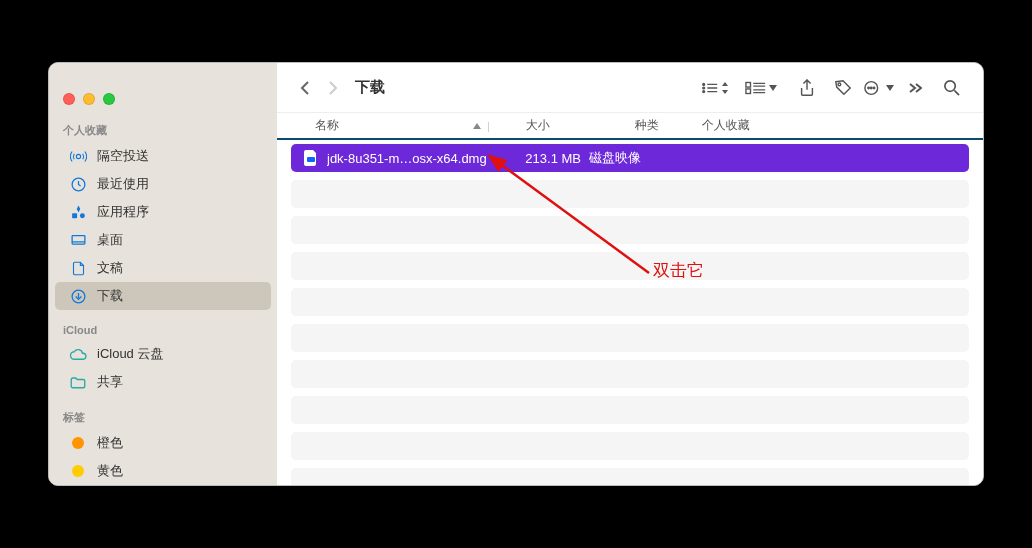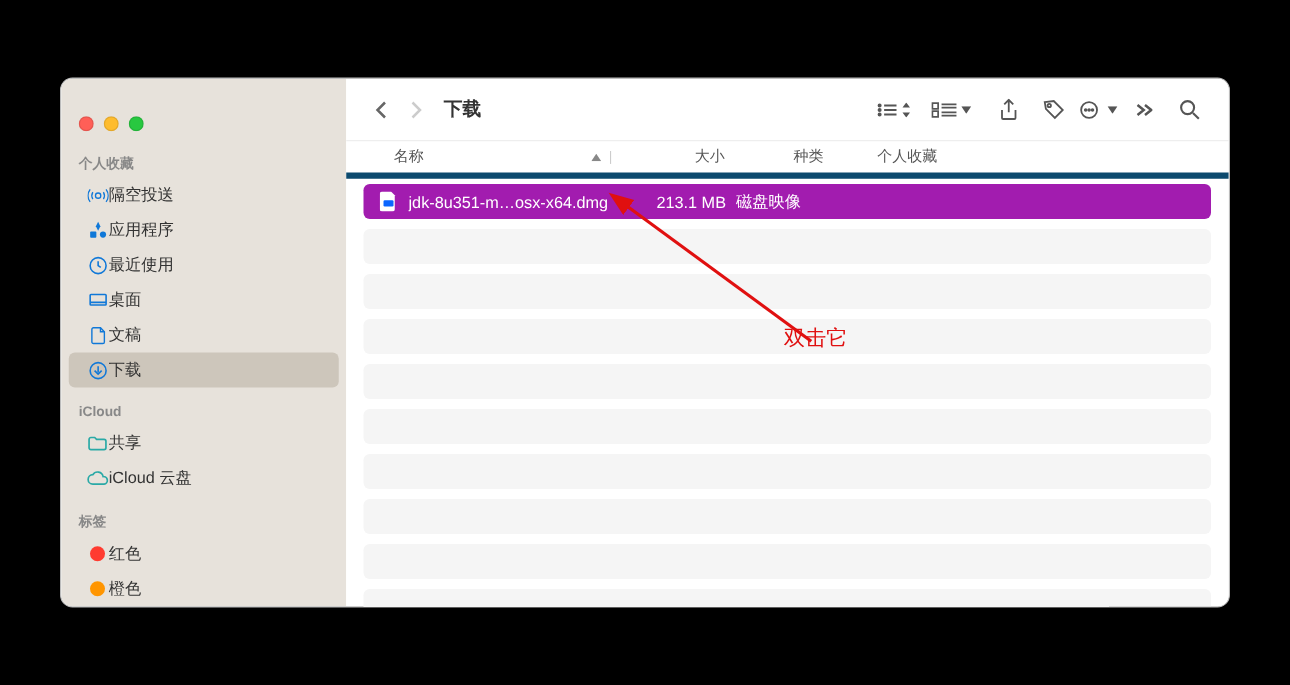--- a/index.html
+++ b/index.html
@@ -47,20 +47,21 @@
     .tl-green { background: #28c840; border: 0.5px solid rgba(0,0,0,0.1); }
     .sidebar-section-label {
       font-size: 11px;
       color: #888;
       font-weight: 600;
       padding: 4px 14px 4px 14px;
     }
     .sidebar-item {
       display: flex;
       align-items: center;
+      gap: 10px;
       padding: 5px 14px;
       color: #333;
       cursor: default;
       border-radius: 5px;
       margin: 0 6px;
     }
     .sidebar-item.active {
       background: #cdc6bb;
     }
     .side-icon {
@@ -115,44 +116,44 @@
       color: #555;
       cursor: default;
       gap: 2px;
     }
     .columns-header {
       display: flex;
       align-items: center;
       padding: 4px 0 4px 38px;
       font-size: 12px;
       color: #555;
-      border-bottom: 5px solid #0c4a6e;
+      border-bottom: 2px solid #0c4a6e;
     }
     .col-name { width: 172px; display: flex; align-items: center; gap: 4px; }
-    .col-size { width: 96px; text-align: right; padding-right: 12px; }
+    .col-size { width: 96px; text-align: center; padding-right: 12px; }
     .col-kind { width: 110px; text-align: center; }
     .col-date { flex: 1; }
     .col-sep { color: #ccc; font-size: 11px; margin-right: 6px; }
     .list-area {
       flex: 1;
       overflow-y: auto;
       padding: 4px 14px 14px 14px;
     }
     .list-row {
       display: flex;
       align-items: center;
       height: 28px;
       border-radius: 5px;
       margin-bottom: 8px;
     }
     .list-row.stripe {
       background: #f5f5f5;
     }
     .list-row.selected {
-      background: #a21caf;
+      background: #6d28d9;
       color: #fff;
     }
     .row-inner {
       display: flex;
       align-items: center;
       width: 100%;
       padding-left: 12px;
     }
     .file-icon {
       width: 16px;
@@ -198,40 +199,40 @@
             <path d="M6 16a8 8 0 0 1 0-8"></path>
             <path d="M18 8a8 8 0 0 1 0 8"></path>
             <path d="M3 19a12 12 0 0 1 0-14"></path>
             <path d="M21 5a12 12 0 0 1 0 14"></path>
           </svg>
       </span>
       <span>隔空投送</span>
     </div>
     <div class="sidebar-item">
       <span class="side-icon">
+        <svg width="17" height="17" viewBox="0 0 24 24" fill="none" stroke="currentColor" stroke-width="1.8">
+            <circle cx="12" cy="12" r="9"></circle>
+            <path d="M12 7v5l3 2"></path>
+          </svg>
+      </span>
+      <span>最近使用</span>
+    </div>
+    <div class="sidebar-item">
+      <span class="side-icon">
         <svg width="17" height="17" viewBox="0 0 24 24" fill="currentColor">
             <path d="M12 2l2.5 5L12 12 9.5 7z"></path>
             <rect x="3" y="13" width="7" height="7" rx="1"></rect>
             <circle cx="17.5" cy="16.5" r="3.5"></circle>
           </svg>
       </span>
       <span>应用程序</span>
     </div>
     <div class="sidebar-item">
       <span class="side-icon">
         <svg width="17" height="17" viewBox="0 0 24 24" fill="none" stroke="currentColor" stroke-width="1.8">
-            <circle cx="12" cy="12" r="9"></circle>
-            <path d="M12 7v5l3 2"></path>
-          </svg>
-      </span>
-      <span>最近使用</span>
-    </div>
-    <div class="sidebar-item">
-      <span class="side-icon">
-        <svg width="17" height="17" viewBox="0 0 24 24" fill="none" stroke="currentColor" stroke-width="1.8">
             <rect x="3" y="5" width="18" height="12" rx="1"></rect>
             <path d="M3 14h18"></path>
           </svg>
       </span>
       <span>桌面</span>
     </div>
     <div class="sidebar-item">
       <span class="side-icon">
         <svg width="15" height="17" viewBox="0 0 24 24" fill="none" stroke="currentColor" stroke-width="1.8">
             <path d="M6 2h9l5 5v13a2 2 0 0 1-2 2H6a2 2 0 0 1-2-2V4a2 2 0 0 1 2-2z"></path>
@@ -247,42 +248,36 @@
             <path d="M12 7v7"></path>
             <path d="M8 12l4 4 4-4"></path>
           </svg>
       </span>
       <span>下载</span>
     </div>
 
     <div class="sidebar-section-label" style="margin-top:10px">iCloud</div>
     <div class="sidebar-item">
       <span class="side-icon" style="color:#2aa9a6">
+        <svg width="18" height="14" viewBox="0 0 24 18" fill="none" stroke="currentColor" stroke-width="1.8">
+            <path d="M7 16a5 5 0 0 1 0-10 6 6 0 0 1 11 2 4 4 0 0 1 1 8H7z"></path>
+          </svg>
+      </span>
+      <span>iCloud 云盘</span>
+    </div>
+    <div class="sidebar-item">
+      <span class="side-icon" style="color:#2aa9a6">
         <svg width="18" height="15" viewBox="0 0 24 20" fill="none" stroke="currentColor" stroke-width="1.8">
             <path d="M3 6a2 2 0 0 1 2-2h4l2 2h8a2 2 0 0 1 2 2v7a2 2 0 0 1-2 2H5a2 2 0 0 1-2-2V6z"></path>
           </svg>
       </span>
       <span>共享</span>
     </div>
-    <div class="sidebar-item">
-      <span class="side-icon" style="color:#2aa9a6">
-        <svg width="18" height="14" viewBox="0 0 24 18" fill="none" stroke="currentColor" stroke-width="1.8">
-            <path d="M7 16a5 5 0 0 1 0-10 6 6 0 0 1 11 2 4 4 0 0 1 1 8H7z"></path>
-          </svg>
-      </span>
-      <span>iCloud 云盘</span>
-    </div>
 
     <div class="sidebar-section-label" style="margin-top:10px">标签</div>
-    <div class="sidebar-item">
-      <span class="side-icon">
-          <span class="tag-dot" style="background:#ff3b30"></span>
-        </span>
-      <span>红色</span>
-    </div>
     <div class="sidebar-item">
       <span class="side-icon">
           <span class="tag-dot" style="background:#ff9500"></span>
         </span>
       <span>橙色</span>
     </div>
     <div class="sidebar-item">
       <span class="side-icon">
           <span class="tag-dot" style="background:#ffcc00"></span>
         </span>
@@ -406,14 +401,14 @@
   </div>
 
   <svg class="annotation" width="200" height="140" style="left:430px; top:90px;">
     <defs>
       <marker id="ah" markerWidth="10" markerHeight="10" refX="2" refY="3" orient="auto">
         <path d="M0,0 L0,6 L8,3 z" fill="#e01010"></path>
       </marker>
     </defs>
     <line x1="170" y1="120" x2="20" y2="10" stroke="#e01010" stroke-width="2.5" marker-end="url(#ah)"></line>
   </svg>
-  <div class="annotation-text" style="left:578px; top:196px;">双击它</div>
+  <div class="annotation-text" style="left:604px; top:196px;">双击它</div>
 </div>
 
 </body></html>

